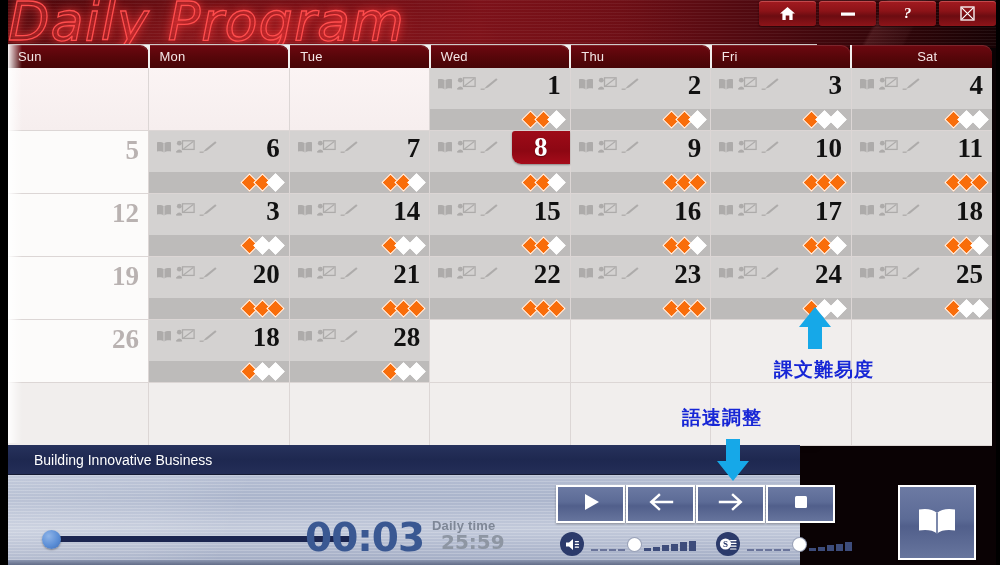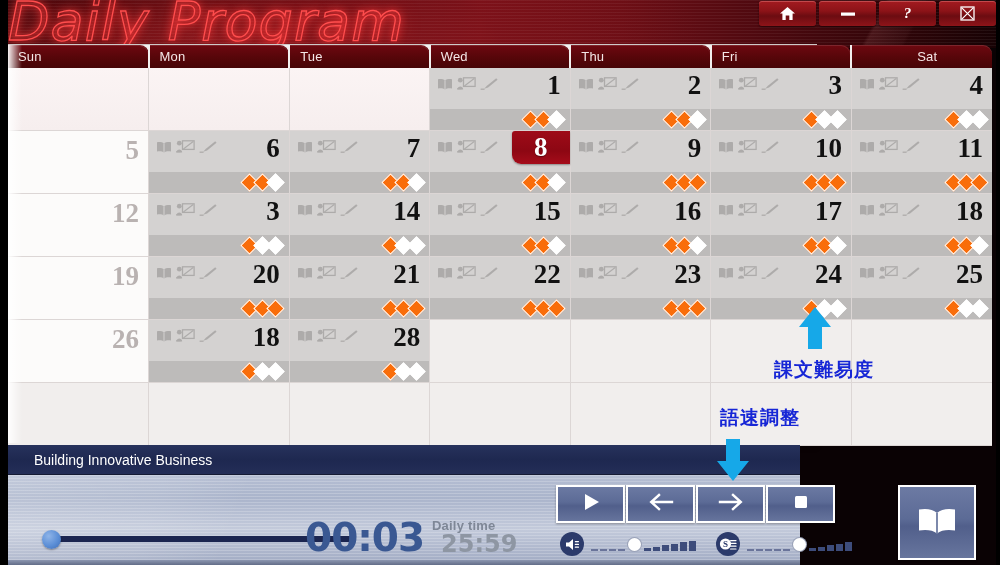--- a/index.html
+++ b/index.html
@@ -222,21 +222,21 @@
     font-size:39px;font-weight:700;color:#3a5892;line-height:1;
     letter-spacing:-1px;
   }
   .time-tot-lbl{
     position:absolute;left:412px;top:-2px;
     font-size:13px;font-weight:700;color:#7e8796;letter-spacing:0.2px;
   }
   .time-tot{
     position:absolute;left:421px;top:12px;
     font-family:"DejaVu Sans", sans-serif;
-    font-size:24px;font-weight:700;color:#8e96a3;line-height:1;
+    font-size:20px;font-weight:700;color:#8e96a3;line-height:1;
   }
 
   .ctrl-row{position:absolute;left:556px;top:485px;display:flex;gap:1px;}
   .ctrlbtn{
     width:69px;height:38px;
     background:linear-gradient(180deg,#6d7ba4 0%, #5c6b96 45%, #515f8b 55%, #69779f 100%);
     box-shadow:inset 0 0 0 2px #ffffff, 0 1px 2px rgba(0,0,0,0.35);
     display:flex;align-items:center;justify-content:center;cursor:pointer;
   }
   .bookbtn{
@@ -1084,21 +1084,21 @@
   </div>
 
   <svg class="arrow-up" style="left:795px; top:305px;" viewBox="0 0 40 46">
     <path d="M20 2 L36 22 H27 V44 H13 V22 H4 Z" fill="#16a8e8"></path>
   </svg>
   <div class="anno" style="left:762px; top:357px;margin-left:12px;">課文難易度</div>
 
   <svg class="arrow-up" style="left:713px; top:437px; transform:rotate(180deg);" viewBox="0 0 40 46">
     <path d="M20 2 L36 22 H27 V44 H13 V22 H4 Z" fill="#16a8e8"></path>
   </svg>
-  <div class="anno" style="left:682px; top:405px;margin-left:38px;">語速調整</div>
+  <div class="anno" style="left:682px; top:405px;">語速調整</div>
 
   <div class="player">
     <div class="lines"></div>
     <div class="sheen"></div>
 
     <div class="pl-title">Building Innovative Business</div>
 
 
     <div class="prog-row">
       <div class="prog-track"></div>

